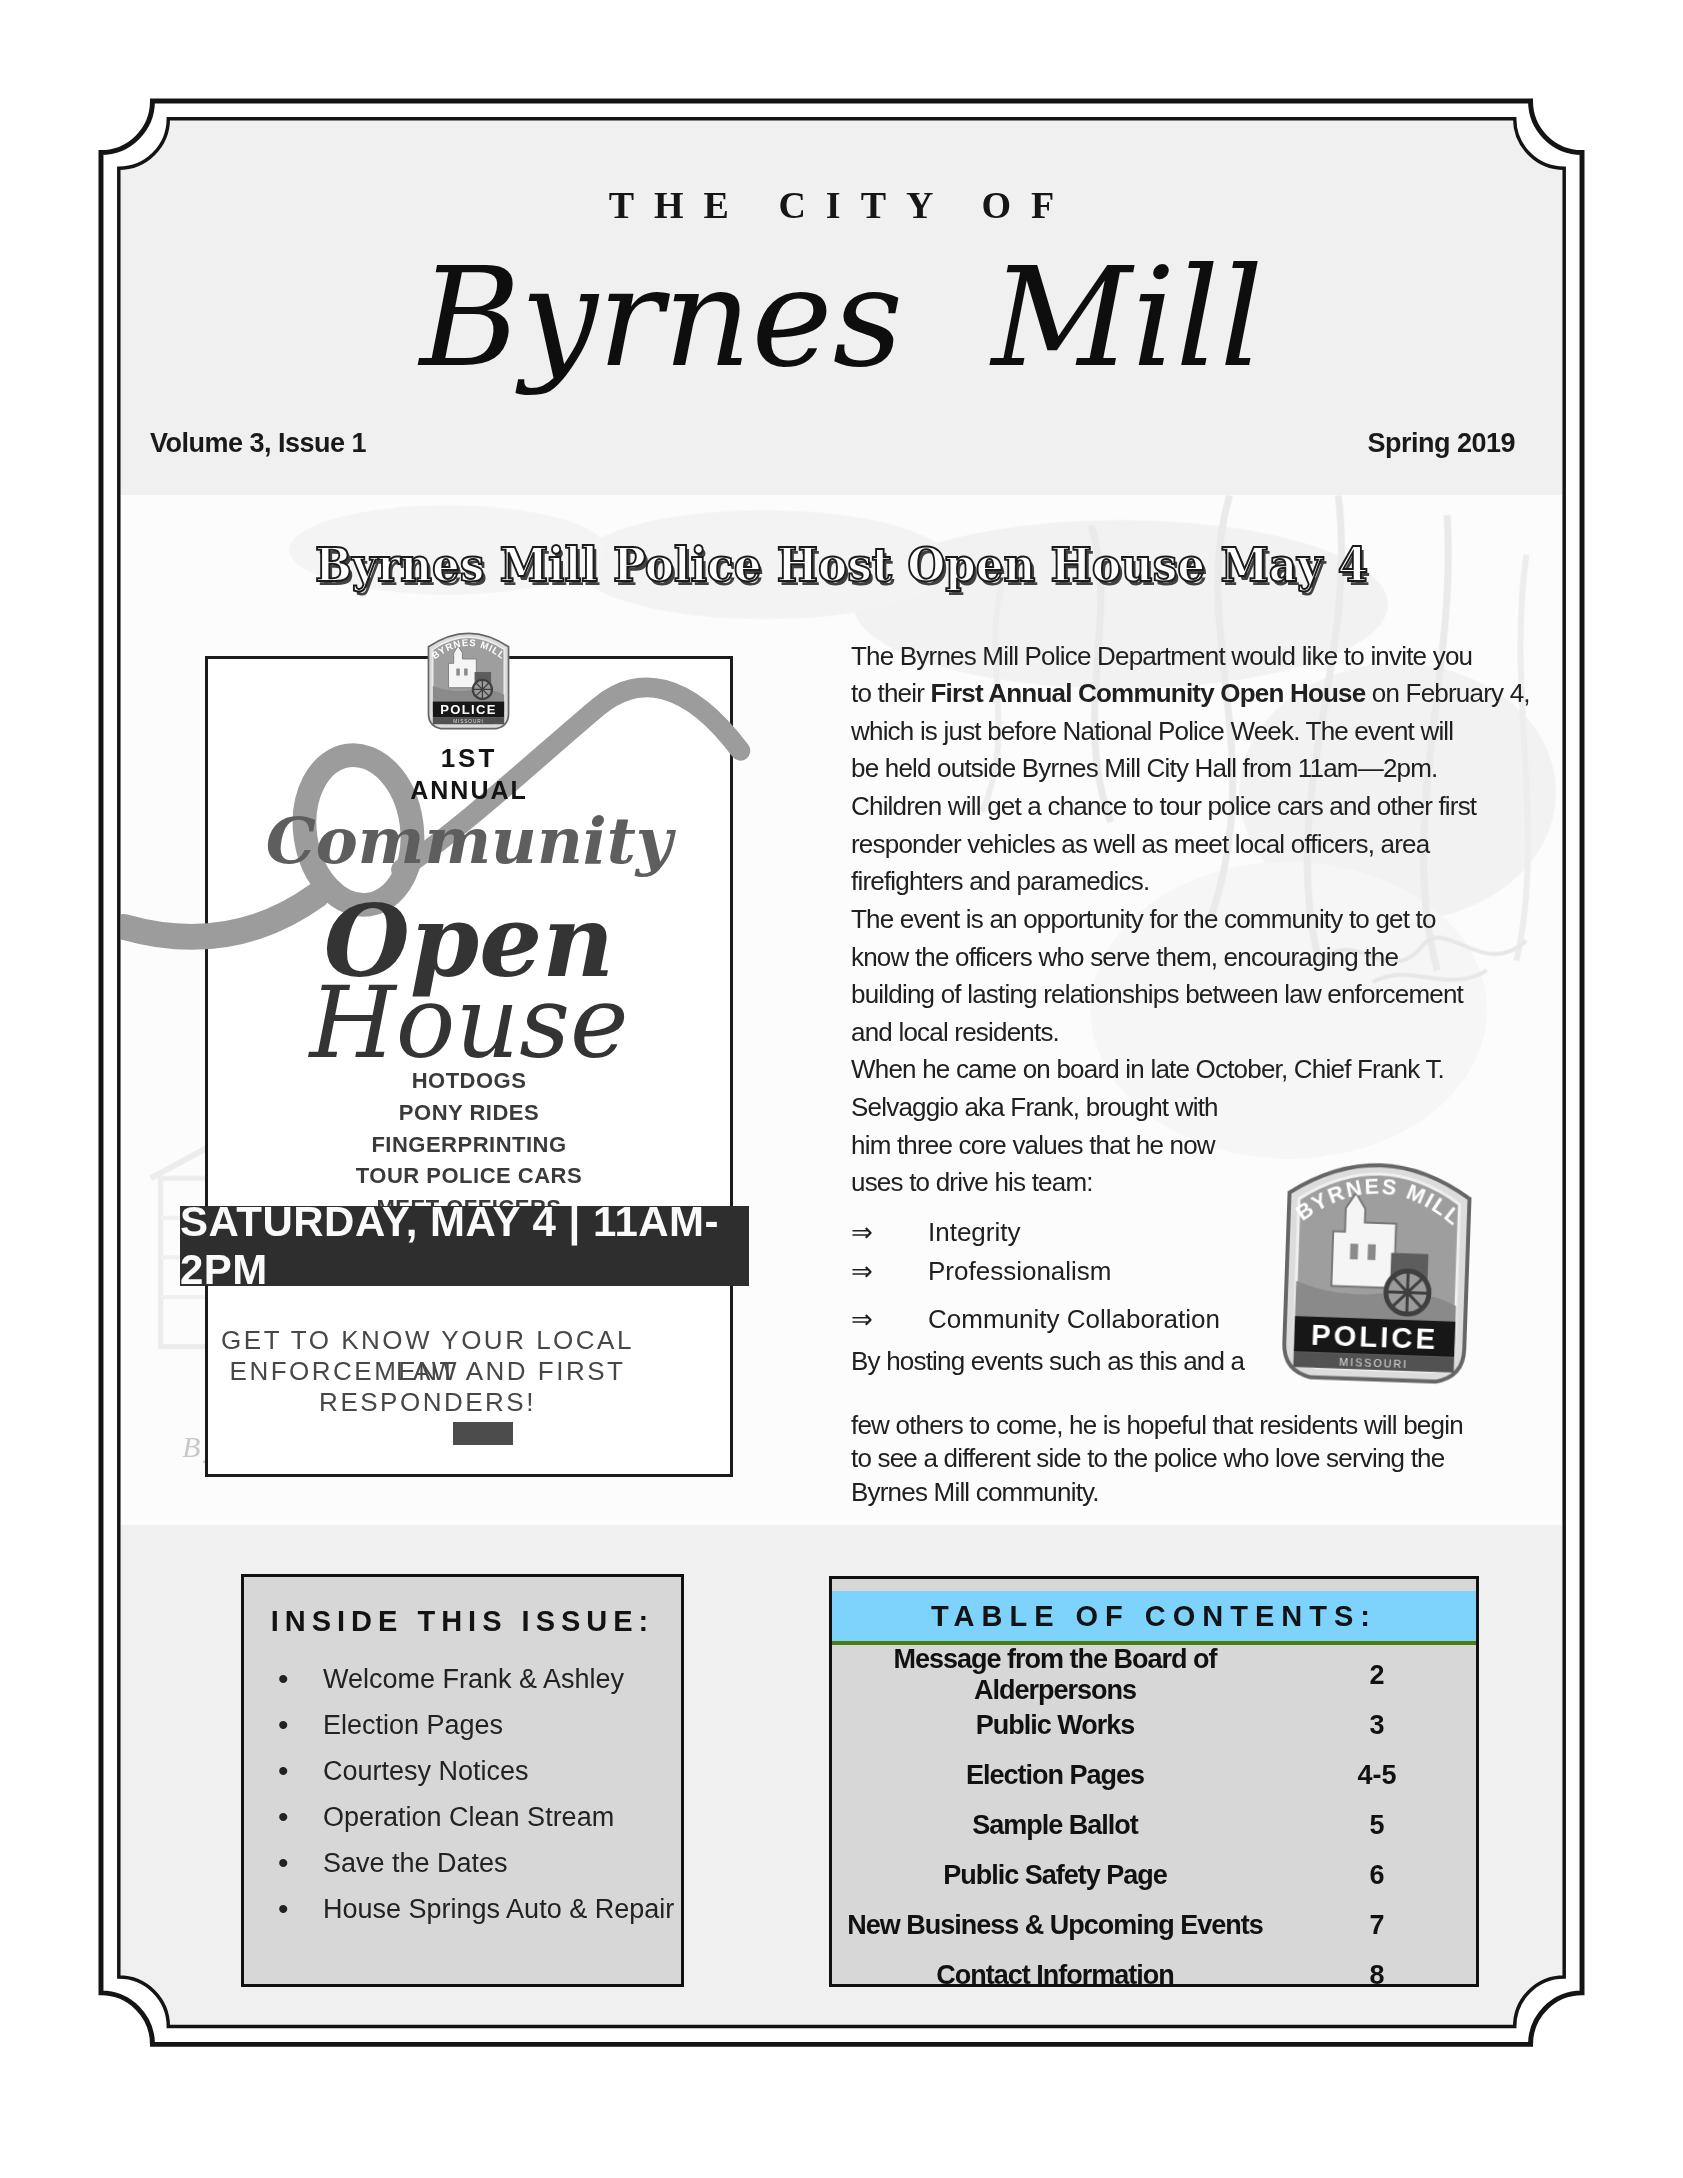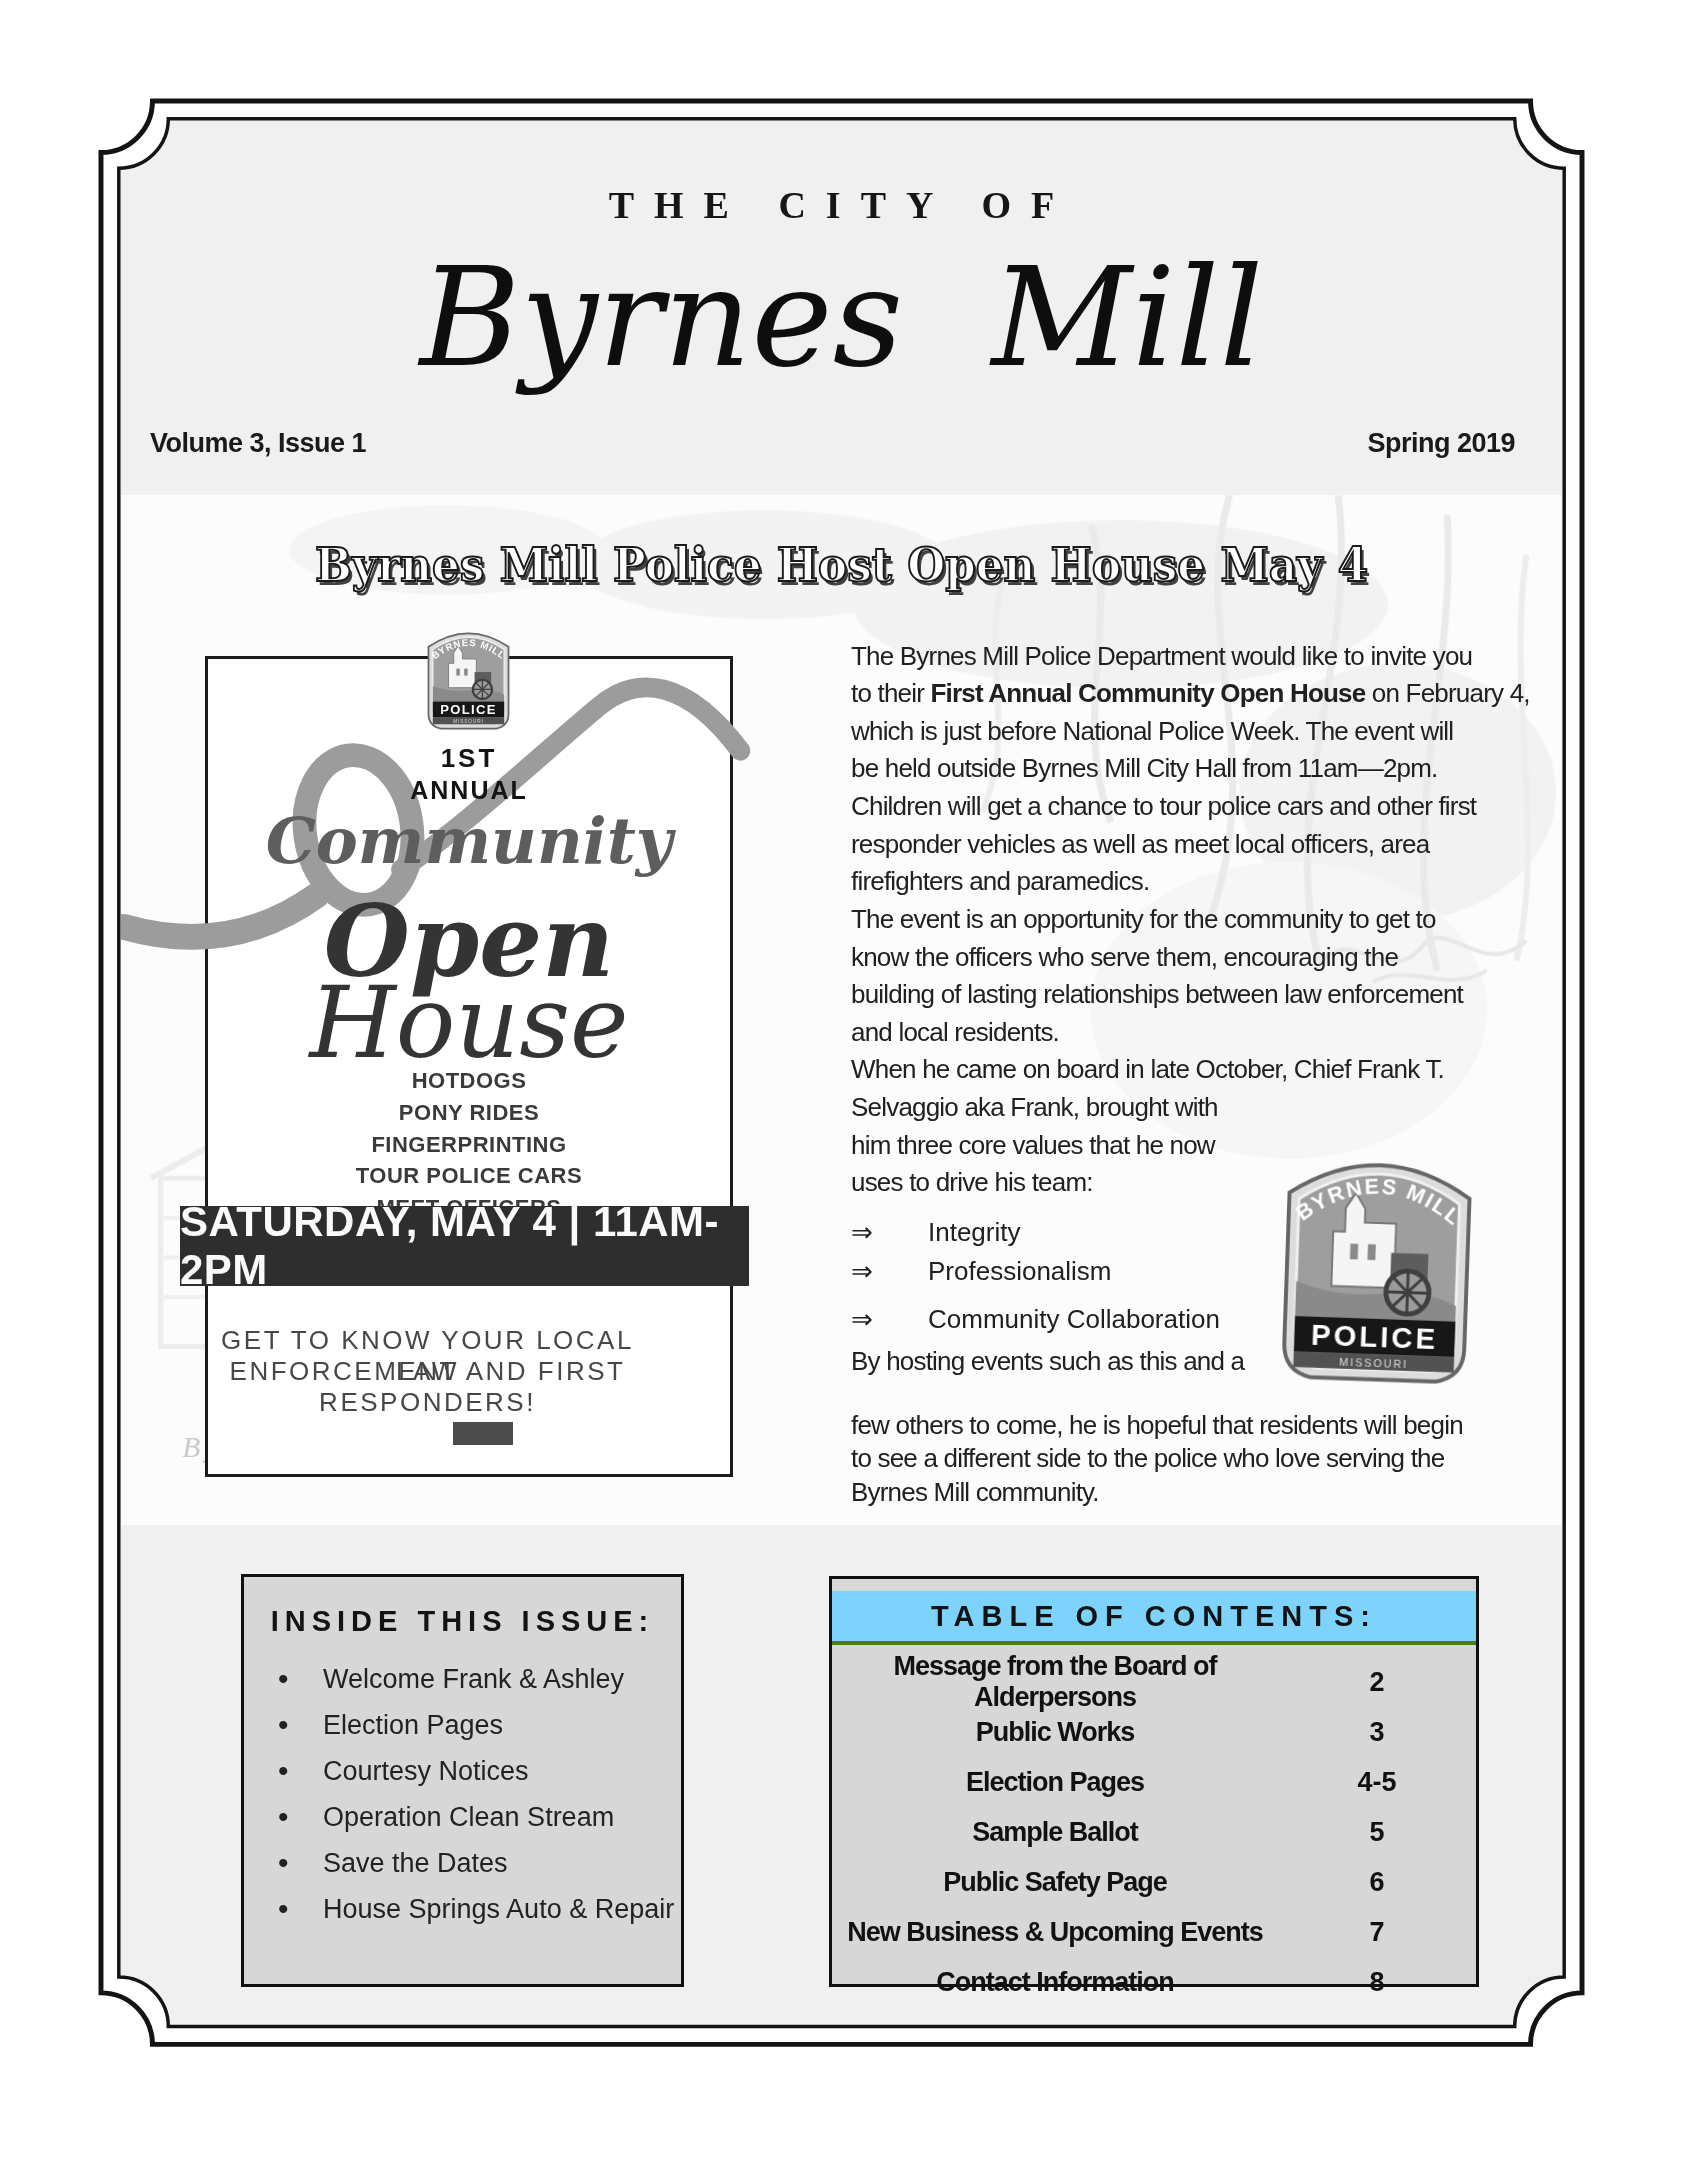--- a/index.html
+++ b/index.html
@@ -53,21 +53,21 @@
   .info-box{background:#d7d7d7;border:3px solid #101010;box-sizing:border-box;z-index:2;}
   .inside-box{left:241px;top:1574px;width:443px;height:413px;}
   .inside-title{margin-top:28px;text-align:center;font-size:29px;font-weight:bold;letter-spacing:6px;color:#131313;}
   .inside-list{margin-top:26px;}
   .inside-item{position:relative;padding-left:79px;height:46px;font-size:27px;color:#222;}
   .inside-item::before{content:"•";position:absolute;left:34px;top:-2px;font-size:30px;}
   .toc-box{left:829px;top:1576px;width:650px;height:411px;padding:0;}
   .toc-head{height:50px;border-bottom:4px solid #4d7c0f;background:#7dd3fc;
             display:flex;align-items:center;justify-content:center;
             font-size:29px;font-weight:bold;letter-spacing:7px;color:#131313;margin-top:12px;}
-  .toc-rows{padding-top:12px;}
+  .toc-rows{padding-top:5px;}
   .toc-row{display:flex;height:50px;align-items:center;}
   .toc-label{width:446px;text-align:center;font-size:27px;font-weight:bold;letter-spacing:-1px;color:#111;}
   .toc-page{width:198px;text-align:center;font-size:27px;font-weight:bold;color:#111;}
 </style>
 </head>
 <body>
 
 <div class="page">
 
   <svg width="0" height="0" style="position:absolute">

